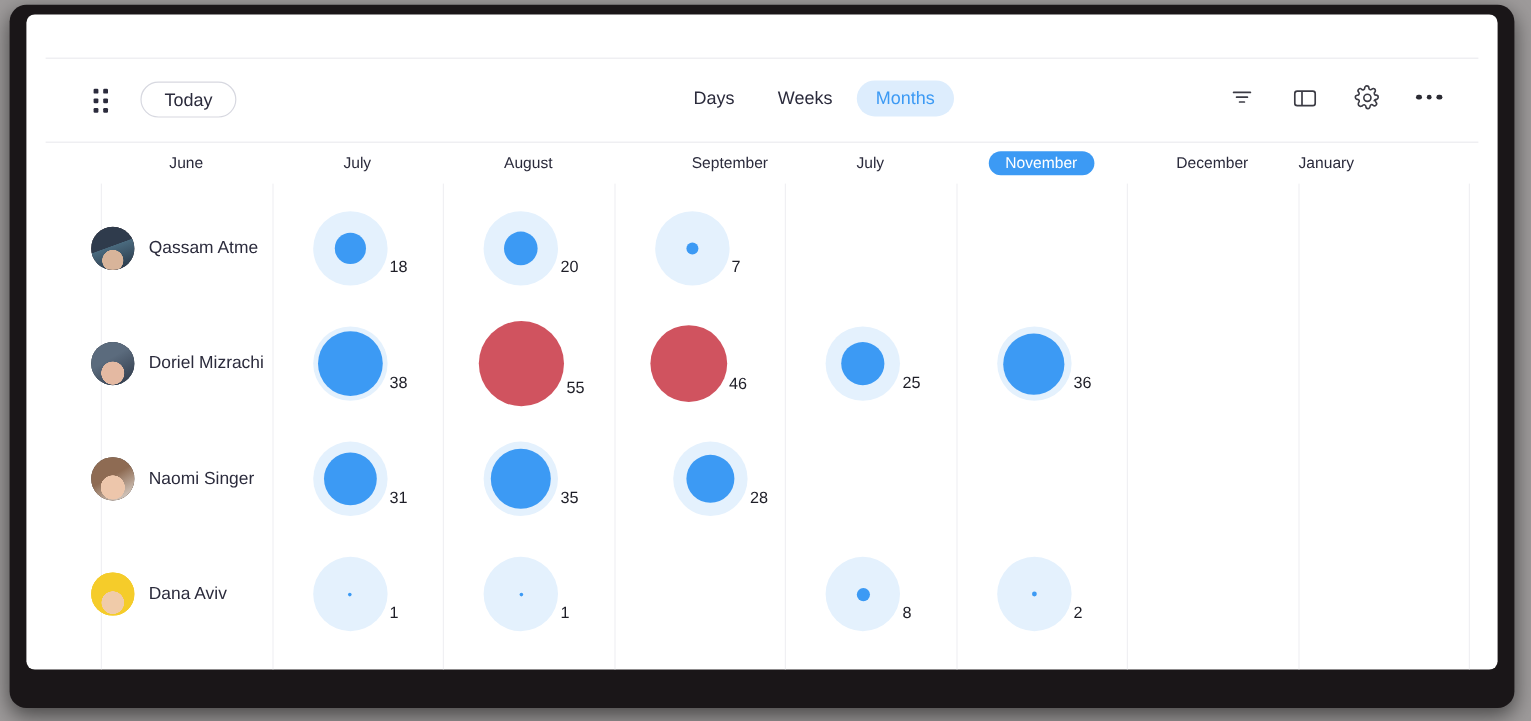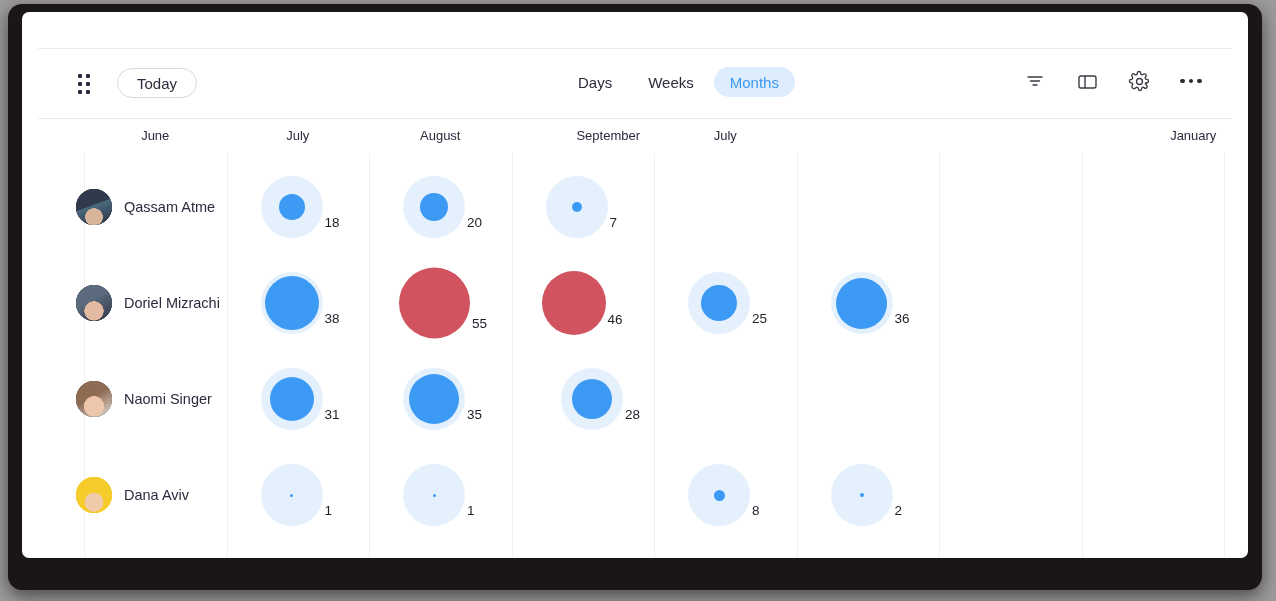--- a/index.html
+++ b/index.html
@@ -343,21 +343,27 @@
           </div>
           <div class="month-cell" style="left: 331px; width: 142.5px;">
             <span class="pill">August</span>
           </div>
           <div class="month-cell" style="left: 473.5px; width: 142.5px; justify-content: flex-end;">
             <span class="pill">September</span>
           </div>
           <div class="month-cell" style="left: 616px; width: 142.5px;">
             <span class="pill">July</span>
           </div>
-          <div class="month-cell" style="left: 1084px; width: 142.5px;">
+          <div class="month-cell current" style="left: 758.5px; width: 142.5px;">
+            <span class="pill">November</span>
+          </div>
+          <div class="month-cell" style="left: 901px; width: 142.5px;">
+            <span class="pill">December</span>
+          </div>
+          <div class="month-cell" style="left: 996px; width: 142.5px;">
             <span class="pill">January</span>
           </div>
         </div>
 
       <div class="grid" id="grid">
           <div class="vline" style="left: 46px;"></div>
           <div class="vline" style="left: 188.5px;"></div>
           <div class="vline" style="left: 331px;"></div>
           <div class="vline" style="left: 473.5px;"></div>
           <div class="vline" style="left: 616px;"></div>

